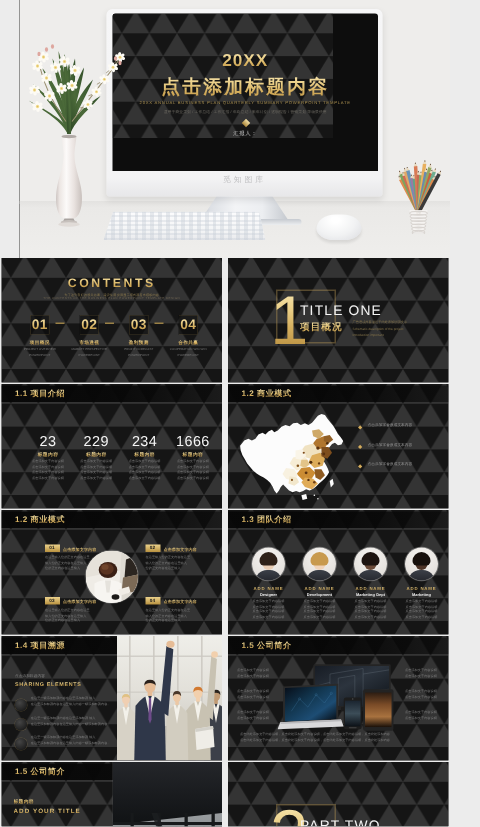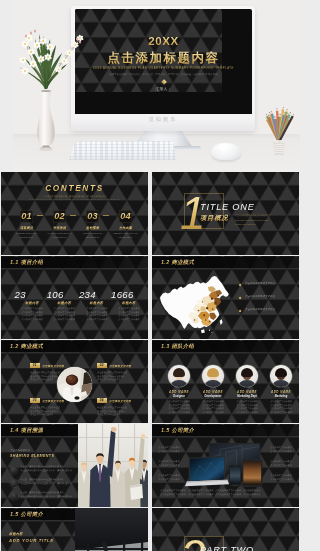--- a/index.html
+++ b/index.html
@@ -52,21 +52,21 @@
   background:linear-gradient(180deg,#f2e0a8,#ab8639);transform:rotate(45deg);}
 .cov .pr{position:absolute;left:0;top:78px;width:177px;text-align:center;font-size:3.6px;
   color:#c9c9c9;letter-spacing:.4px;}
 
 
 .grid{position:absolute;left:0;top:0;width:300px;height:551px;}
 .slide{position:absolute;width:147px;height:83px;overflow:hidden;background:#191919;color:#fff;}
 .c0{left:1px;} .c1{left:152px;}
 .r0{top:172px;} .r1{top:256px;} .r2{top:340px;} .r3{top:424px;} .r4{top:508px;}
 .quilt{position:absolute;left:0;top:0;width:147px;height:83px;}
-.sc{position:absolute;left:0;top:0;width:152px;height:83px;font-style:italic;}
+.sc{position:absolute;left:0;top:0;width:152px;height:83px;}
 
 
 .hdwrap{position:absolute;left:0;top:1px;width:147px;height:11px;
   background:linear-gradient(90deg,rgba(7,7,7,.95) 0 48%,rgba(7,7,7,.80) 72%,rgba(7,7,7,.55) 100%);}
 .hd{position:absolute;left:9px;top:3.2px;font-size:5.4px;font-weight:bold;letter-spacing:.35px;}
 .micro{font-size:2.1px;line-height:1.75;color:#7e7e7e;letter-spacing:.05px;}
 
 
 .ctitle{position:absolute;left:0;top:12px;width:147px;text-align:center;font-size:8.2px;
   letter-spacing:1.7px;font-weight:bold;}
@@ -82,21 +82,21 @@
 
 
 .pbox{position:absolute;left:32px;top:21px;width:38px;height:34px;border:.45px solid rgba(186,152,84,.40);}
 .pnum{position:absolute;left:28px;top:22px;font-size:46px;font-weight:normal;line-height:38px;letter-spacing:0;
   font-family:"Liberation Sans",sans-serif;}
 .pen{position:absolute;left:48px;top:30px;font-size:9.2px;color:#f4f4f4;letter-spacing:.8px;}
 .pcn{position:absolute;left:48px;top:42px;font-size:6.4px;font-weight:bold;letter-spacing:.7px;}
 .pdesc{position:absolute;left:83px;top:41px;width:48px;font-size:2.15px;line-height:2.1;color:#827249;}
 
 
-.stv{position:absolute;top:33px;width:35px;text-align:left;font-size:9.6px;color:#f6f6f6;letter-spacing:.3px;line-height:11px;}
+.stv{position:absolute;top:33px;width:35px;text-align:center;font-size:9.6px;color:#f6f6f6;letter-spacing:.3px;line-height:11px;}
 .stl{position:absolute;top:45px;width:35px;text-align:center;font-size:3.2px;font-weight:bold;letter-spacing:.25px;}
 .stb{position:absolute;top:51px;width:35px;text-align:center;}
 
 
 .mapwrap{position:absolute;left:4px;top:16px;width:78px;height:62px;}
 .mbul{position:absolute;left:87px;width:2.2px;height:2.2px;background:#d3ab5c;transform:rotate(45deg);}
 .mtxt{position:absolute;left:93px;width:52px;font-size:2.4px;color:#9a9a9a;letter-spacing:.1px;}
 
 
 .cbadge{position:absolute;width:9.5px;height:5.4px;background:linear-gradient(180deg,#ecd28c,#b8913f);
@@ -499,21 +499,21 @@
           <div class="hdwrap"></div>
           <div class="hd goldtxt">1.1 项目介绍</div>
           <div class="stv" style="left:13.5px">23</div>
           <div class="stl goldtxt" style="left:13.5px">标题内容</div>
           <div class="stb" style="left:13.5px">
             <div class="micro">点击添加文字内容说明</div>
             <div class="micro">点击添加文字内容说明</div>
             <div class="micro">点击添加文字内容说明</div>
             <div class="micro">点击添加文字内容说明</div>
           </div>
-          <div class="stv" style="left:45.7px">106</div>
+          <div class="stv" style="left:45.7px">229</div>
           <div class="stl goldtxt" style="left:45.7px">标题内容</div>
           <div class="stb" style="left:45.7px">
             <div class="micro">点击添加文字内容说明</div>
             <div class="micro">点击添加文字内容说明</div>
             <div class="micro">点击添加文字内容说明</div>
             <div class="micro">点击添加文字内容说明</div>
           </div>
           <div class="stv" style="left:77.9px">234</div>
           <div class="stl goldtxt" style="left:77.9px">标题内容</div>
           <div class="stb" style="left:77.9px">

